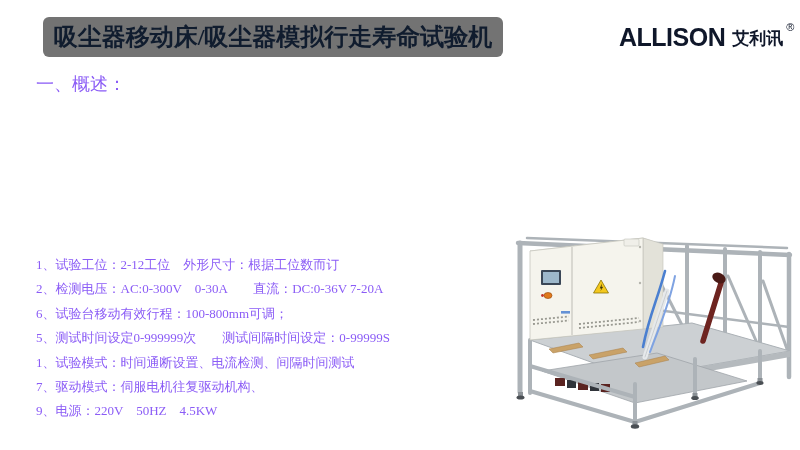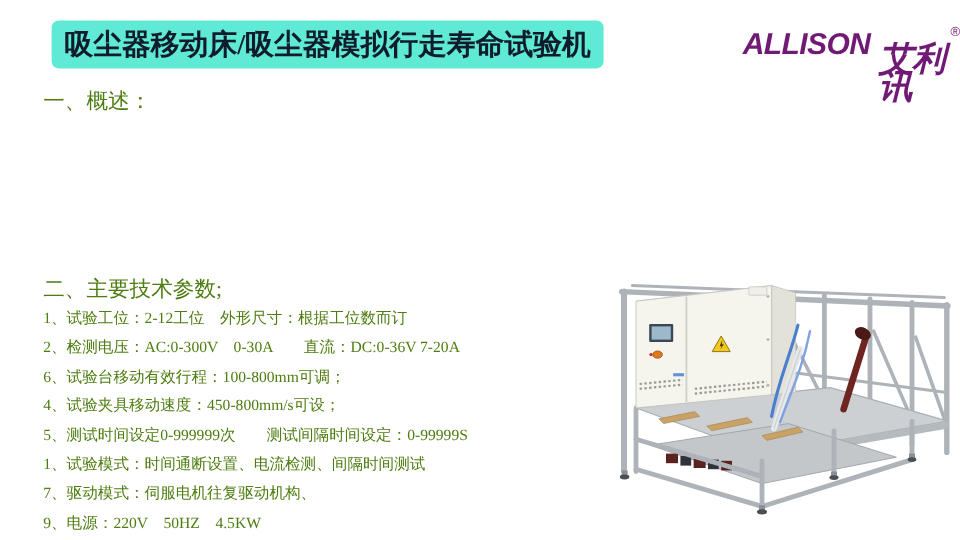--- a/index.html
+++ b/index.html
@@ -13,61 +13,59 @@
     background:#4f94cd;
   }
   .title-bar .title-text{
     font-size:24px;font-weight:600;color:#101c2e;white-space:nowrap;letter-spacing:0px;
   }
   .logo{
     position:absolute;left:619px;top:24px;display:flex;align-items:flex-start;
     font-family:"Liberation Sans","DejaVu Sans",sans-serif;color:#17387c;
   }
   .logo .en{font-size:25px;font-weight:800;letter-spacing:-0.5px;line-height:26px;}
-  .logo .cn{font-size:28px;font-weight:700;margin-left:7px;margin-top:13px;line-height:24px;}
+  .logo .cn{font-size:17px;font-weight:700;margin-left:7px;margin-top:3px;line-height:24px;}
   .logo .reg{font-size:11px;font-weight:400;margin-left:3px;margin-top:-3px;}
   .doc-body{position:absolute;left:0;top:0;width:800px;height:450px;color:#1b1b1b;}
   .h-line{
     position:absolute;left:36px;font-size:18px;line-height:26px;white-space:nowrap;
   }
   .para{
     position:absolute;left:36px;top:97px;width:741px;height:132px;overflow:hidden;
     font-size:16.5px;line-height:26.3px;text-align:justify;text-indent:2em;
   }
   .spec-list{position:absolute;left:36px;top:253px;width:470px;}
   .spec-item{font-size:13px;line-height:24.4px;white-space:nowrap;}
   .machine{position:absolute;left:497px;top:231px;width:303px;height:219px;}
 </style>
 </head>
 <body>
 
 <div class="page">
 
-  <div class="title-bar" style="background: #5eead4;">
+  <div class="title-bar" style="background: #737373;">
     <span class="title-text" style="color: rgb(16, 28, 46);">吸尘器移动床/吸尘器模拟行走寿命试验机</span>
   </div>
 
-  <div class="logo" style="color: #701a75; font-style: italic;">
+  <div class="logo" style="color: #0f172a;">
     <span class="en">ALLISON</span>
     <span class="cn">艾利讯</span>
     <span class="reg">®</span>
   </div>
 
-  <div class="doc-body" style="color: #4d7c0f;">
+  <div class="doc-body" style="color: #8b5cf6;">
 
     <div class="h-line" style="top:71px;">一、概述：</div>
 
 
-    <div class="h-line" style="top:228px;">二、主要技术参数;</div>
 
     <div class="spec-list">
       <div class="spec-item">1、试验工位：2-12工位　外形尺寸：根据工位数而订</div>
       <div class="spec-item">2、检测电压：AC:0-300V　0-30A　　直流：DC:0-36V 7-20A</div>
       <div class="spec-item">6、试验台移动有效行程：100-800mm可调；</div>
-      <div class="spec-item">4、试验夹具移动速度：450-800mm/s可设；</div>
       <div class="spec-item">5、测试时间设定0-999999次　　测试间隔时间设定：0-99999S</div>
       <div class="spec-item">1、试验模式：时间通断设置、电流检测、间隔时间测试</div>
       <div class="spec-item">7、驱动模式：伺服电机往复驱动机构、</div>
       <div class="spec-item">9、电源：220V　50HZ　4.5KW</div>
     </div>
   </div>
 
   <svg class="machine" viewBox="0 0 303 219">
 
     <g stroke="#adb3b8" fill="none" stroke-linecap="round">

